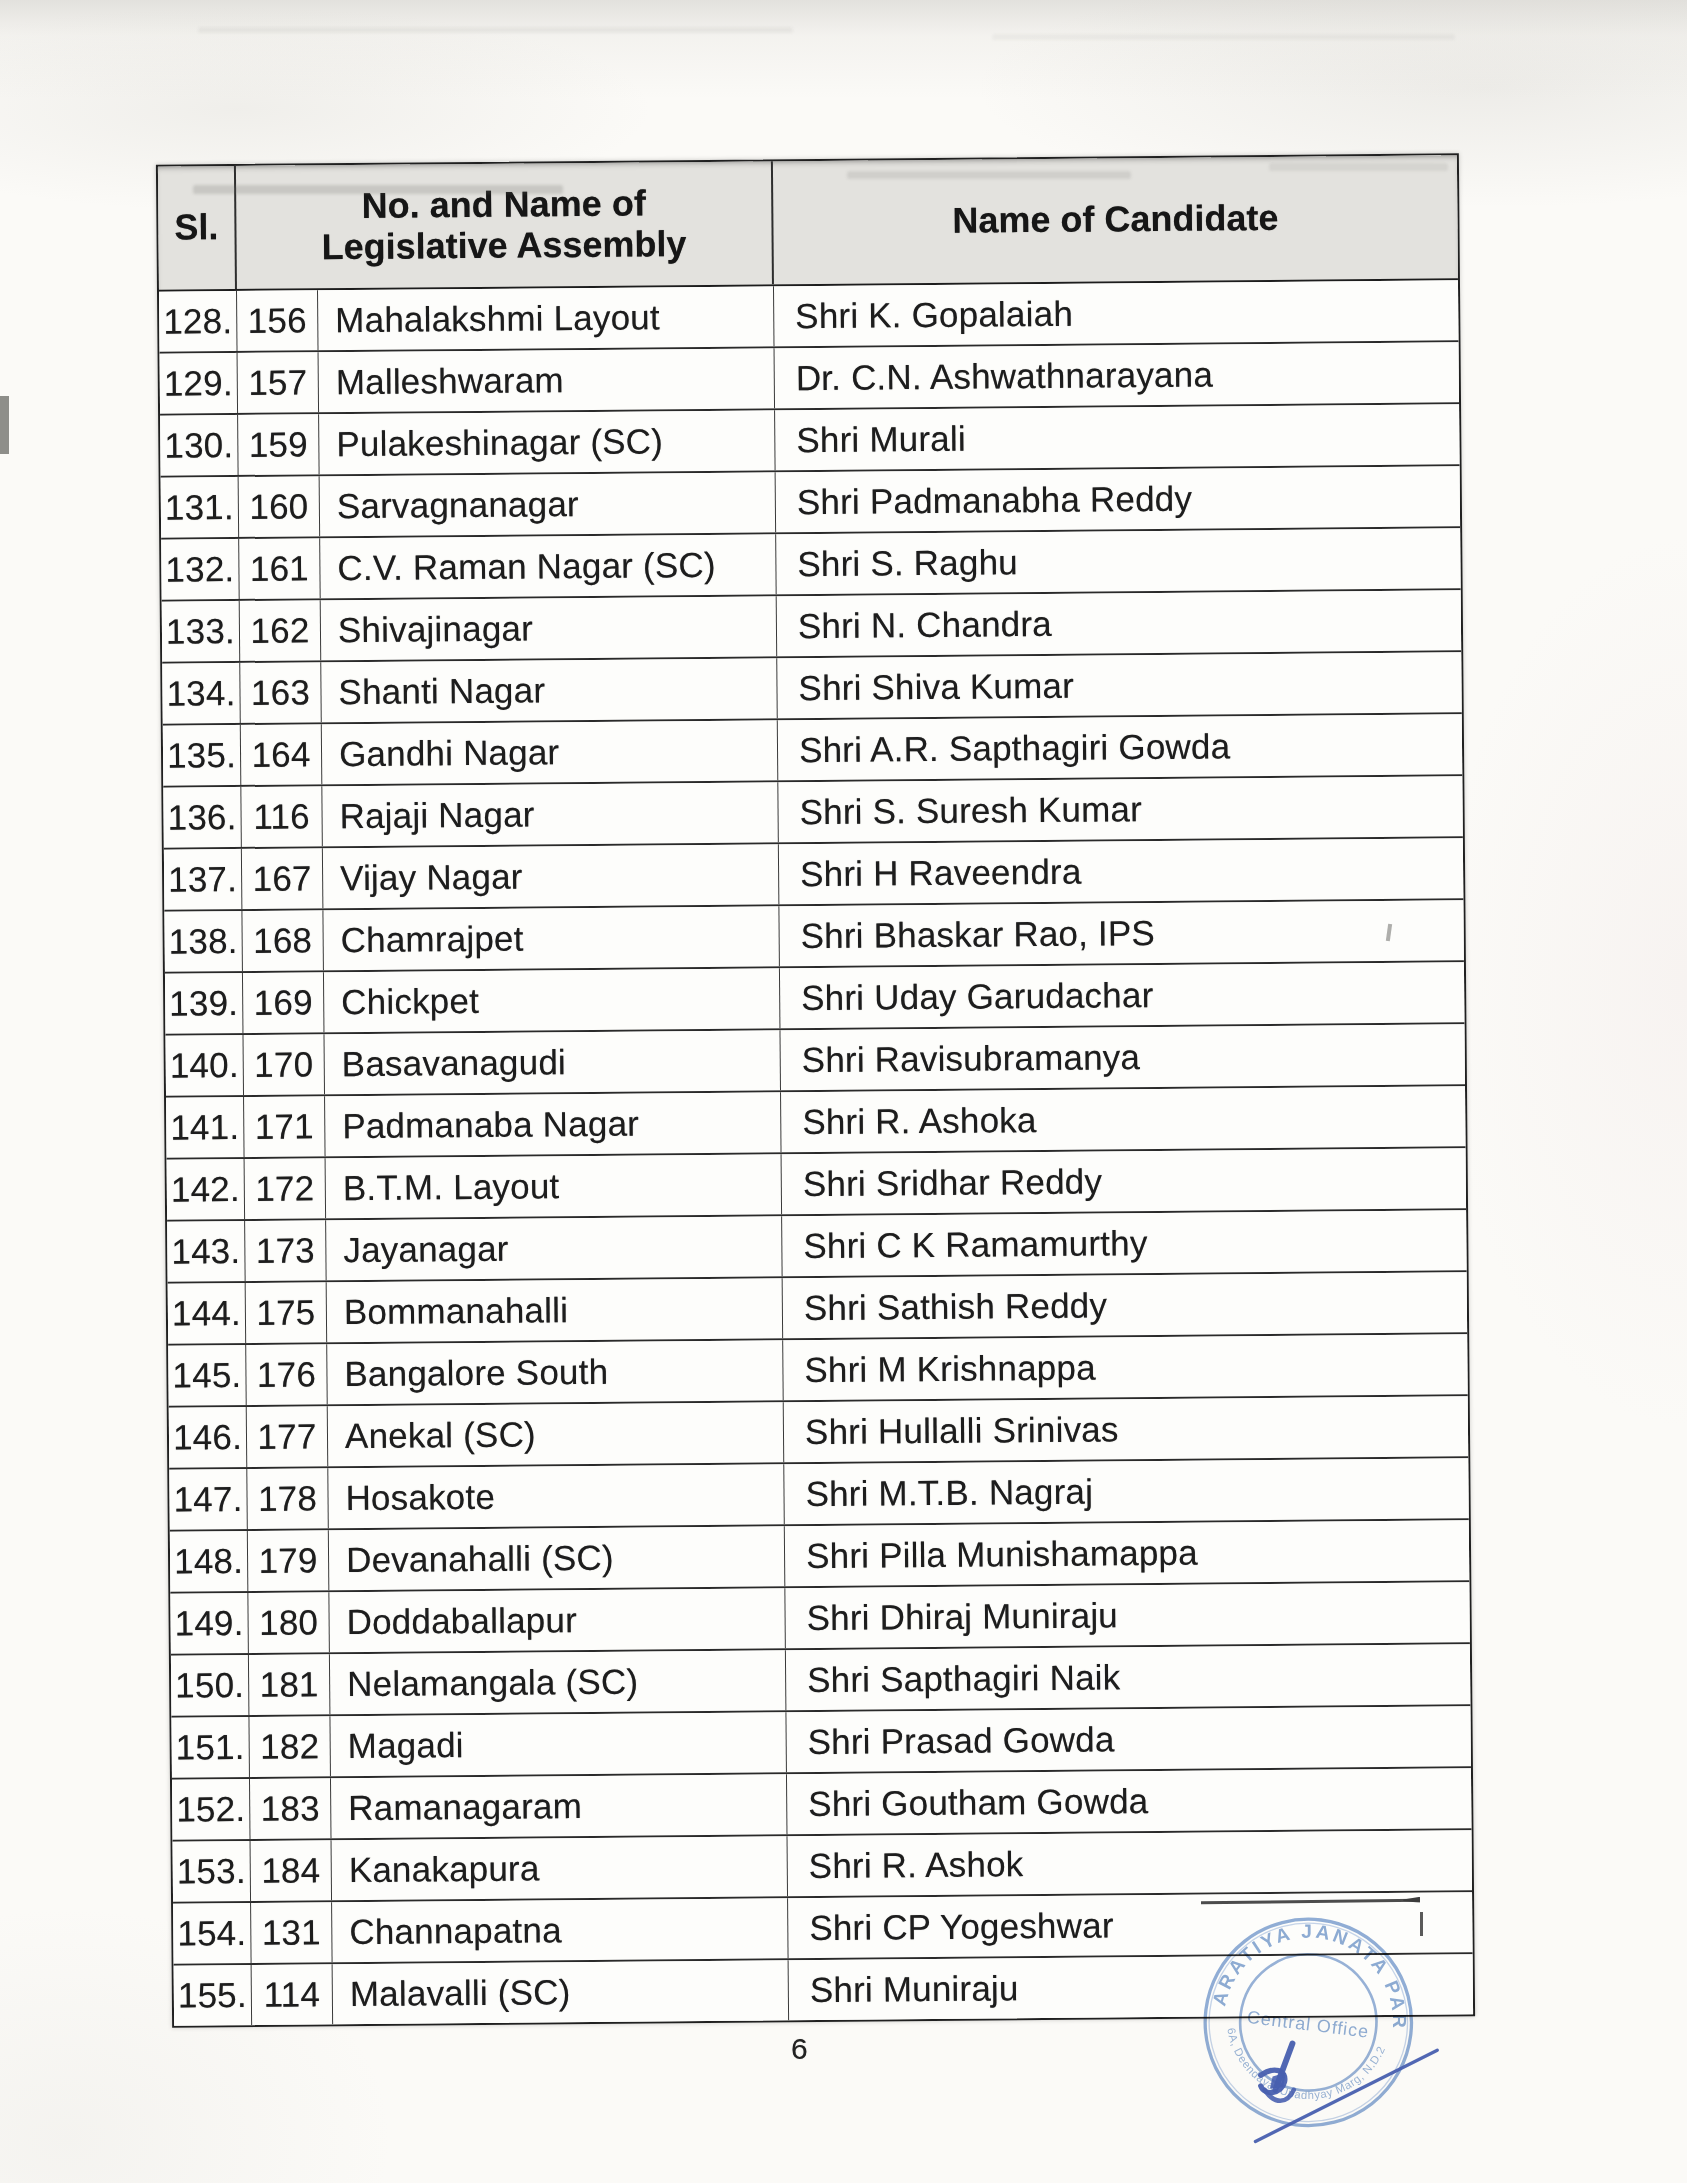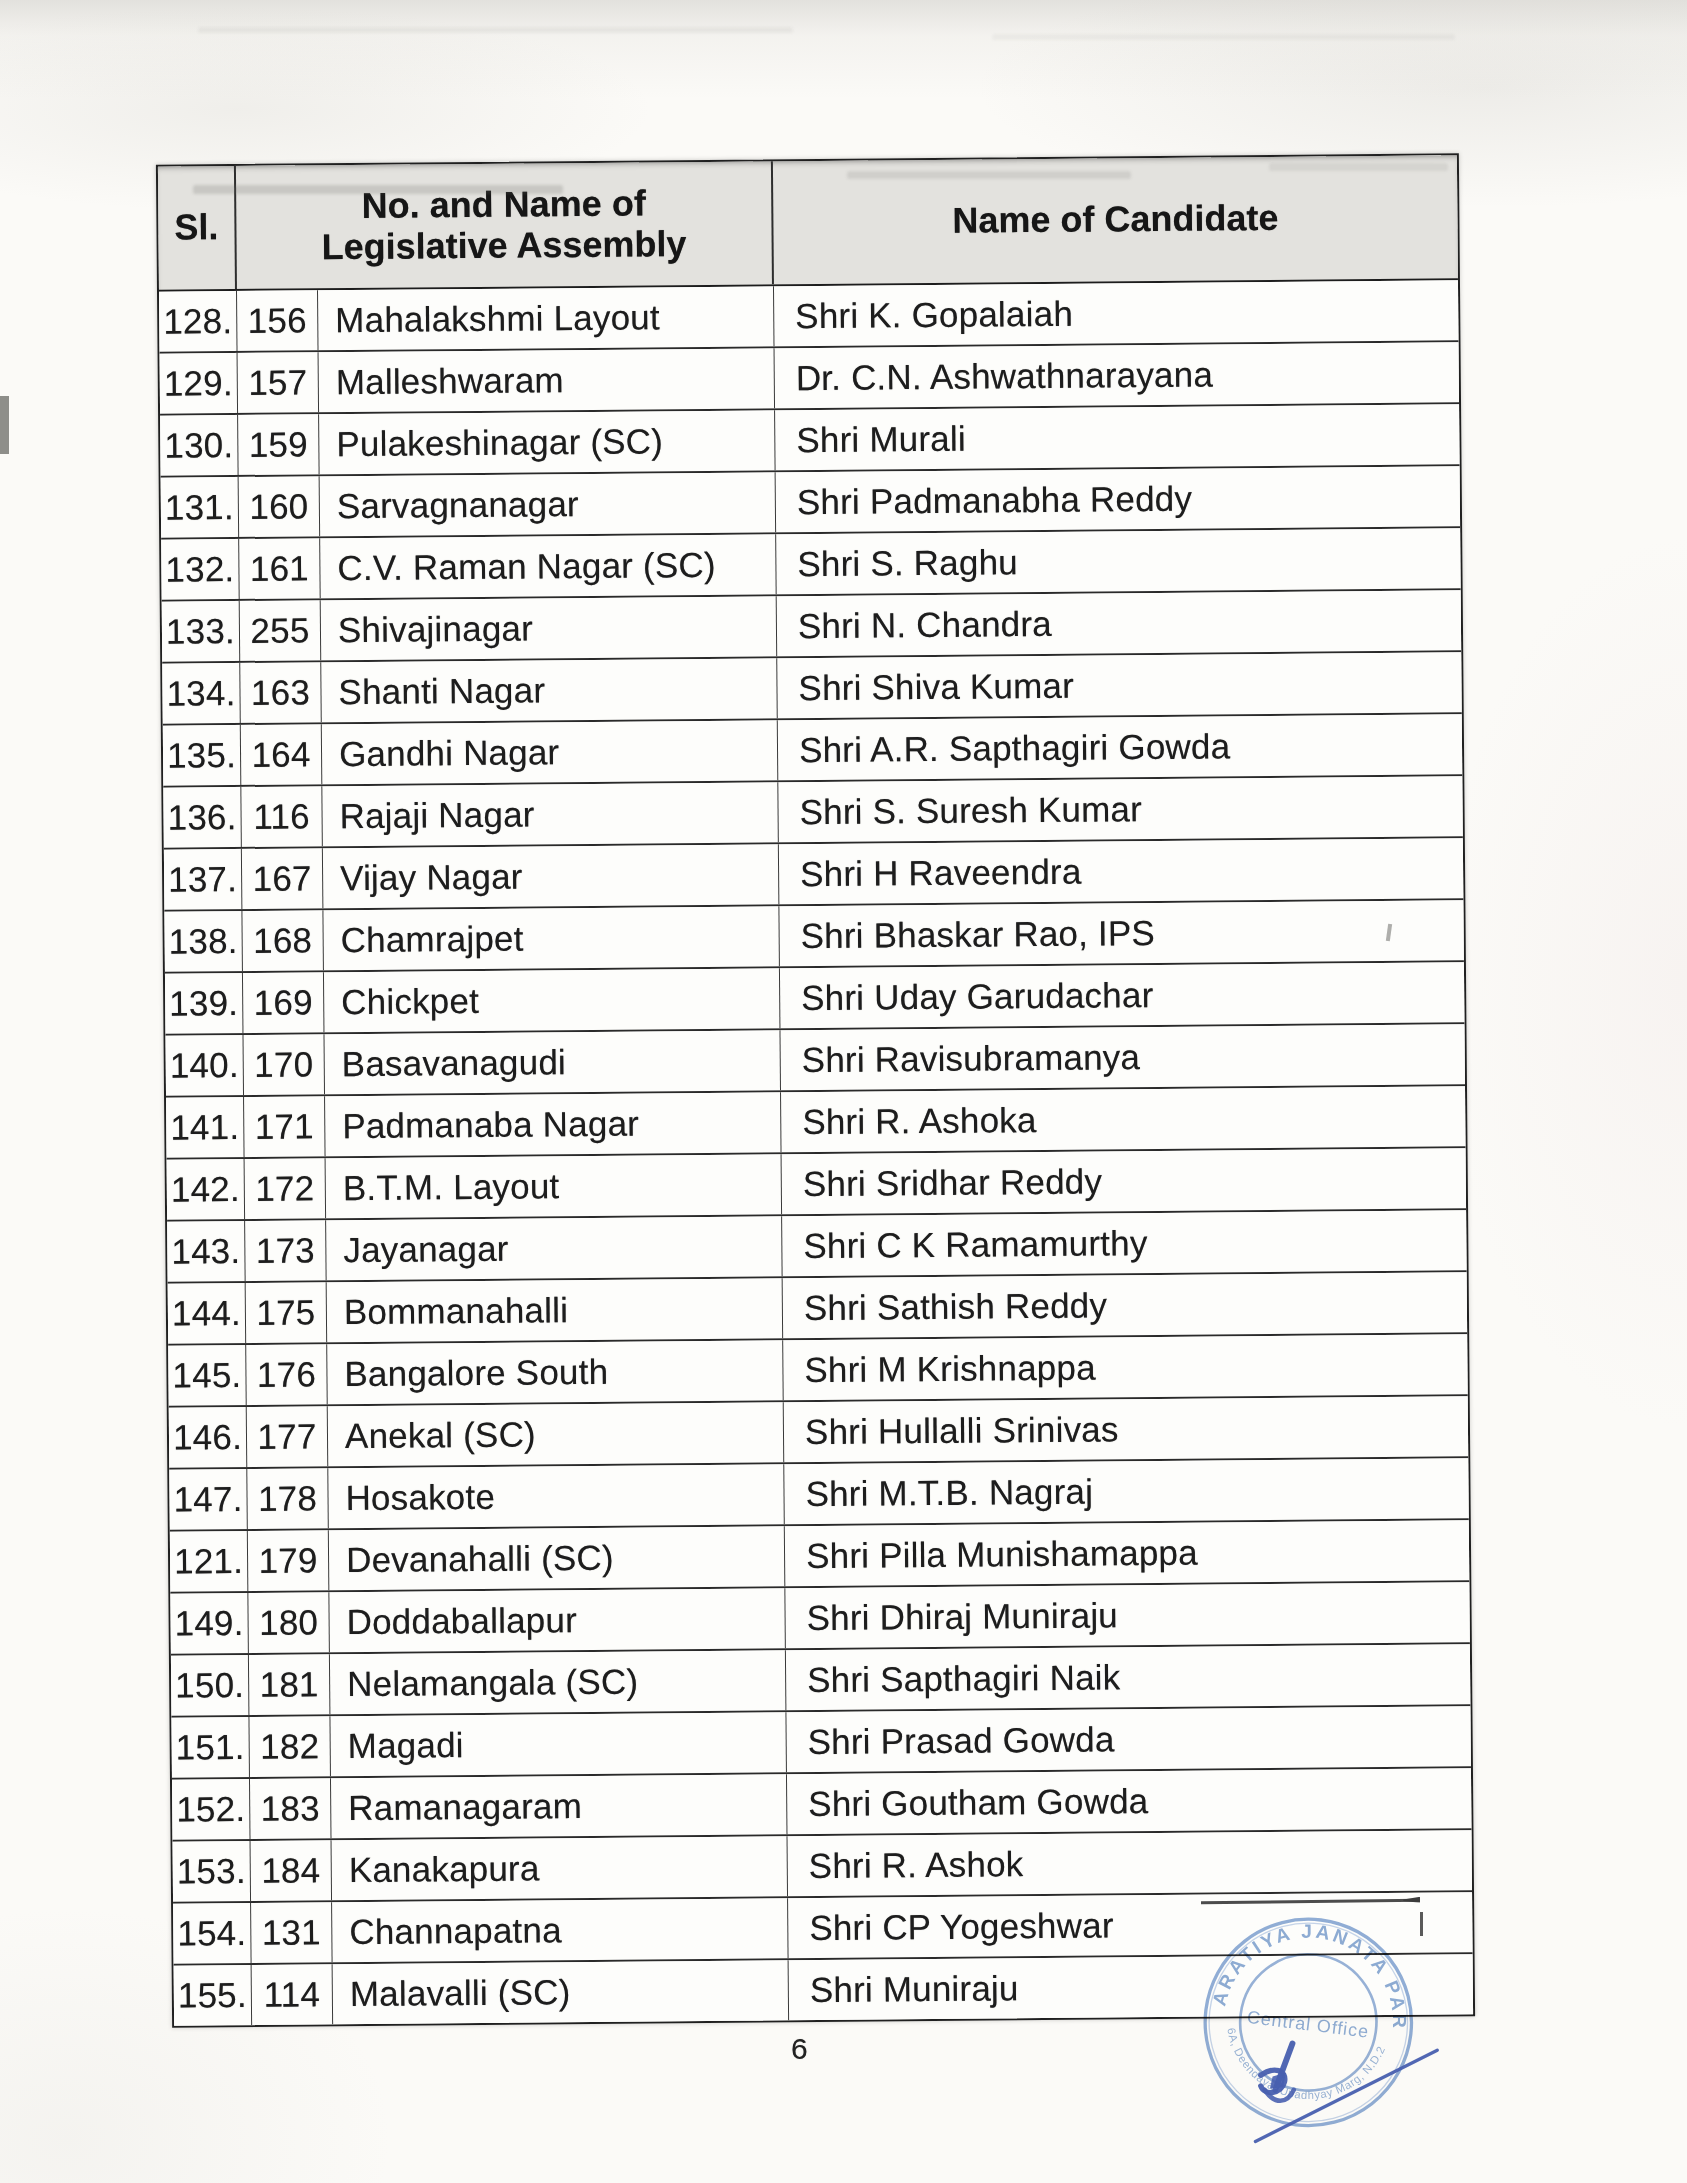--- a/index.html
+++ b/index.html
@@ -204,21 +204,21 @@
       <div class="cell c-cand">Shri Padmanabha Reddy</div>
     </div>
       <div class="row">
       <div class="cell c-sl">132.</div>
       <div class="cell c-no">161</div>
       <div class="cell c-asm">C.V. Raman Nagar (SC)</div>
       <div class="cell c-cand">Shri S. Raghu</div>
     </div>
       <div class="row">
       <div class="cell c-sl">133.</div>
-      <div class="cell c-no">255</div>
+      <div class="cell c-no">162</div>
       <div class="cell c-asm">Shivajinagar</div>
       <div class="cell c-cand">Shri N. Chandra</div>
     </div>
       <div class="row">
       <div class="cell c-sl">134.</div>
       <div class="cell c-no">163</div>
       <div class="cell c-asm">Shanti Nagar</div>
       <div class="cell c-cand">Shri Shiva Kumar</div>
     </div>
       <div class="row">
@@ -293,21 +293,21 @@
       <div class="cell c-asm">Anekal (SC)</div>
       <div class="cell c-cand">Shri Hullalli Srinivas</div>
     </div>
       <div class="row">
       <div class="cell c-sl">147.</div>
       <div class="cell c-no">178</div>
       <div class="cell c-asm">Hosakote</div>
       <div class="cell c-cand">Shri M.T.B. Nagraj</div>
     </div>
       <div class="row">
-      <div class="cell c-sl">121.</div>
+      <div class="cell c-sl">148.</div>
       <div class="cell c-no">179</div>
       <div class="cell c-asm">Devanahalli (SC)</div>
       <div class="cell c-cand">Shri Pilla Munishamappa</div>
     </div>
       <div class="row">
       <div class="cell c-sl">149.</div>
       <div class="cell c-no">180</div>
       <div class="cell c-asm">Doddaballapur</div>
       <div class="cell c-cand">Shri Dhiraj Muniraju</div>
     </div>

